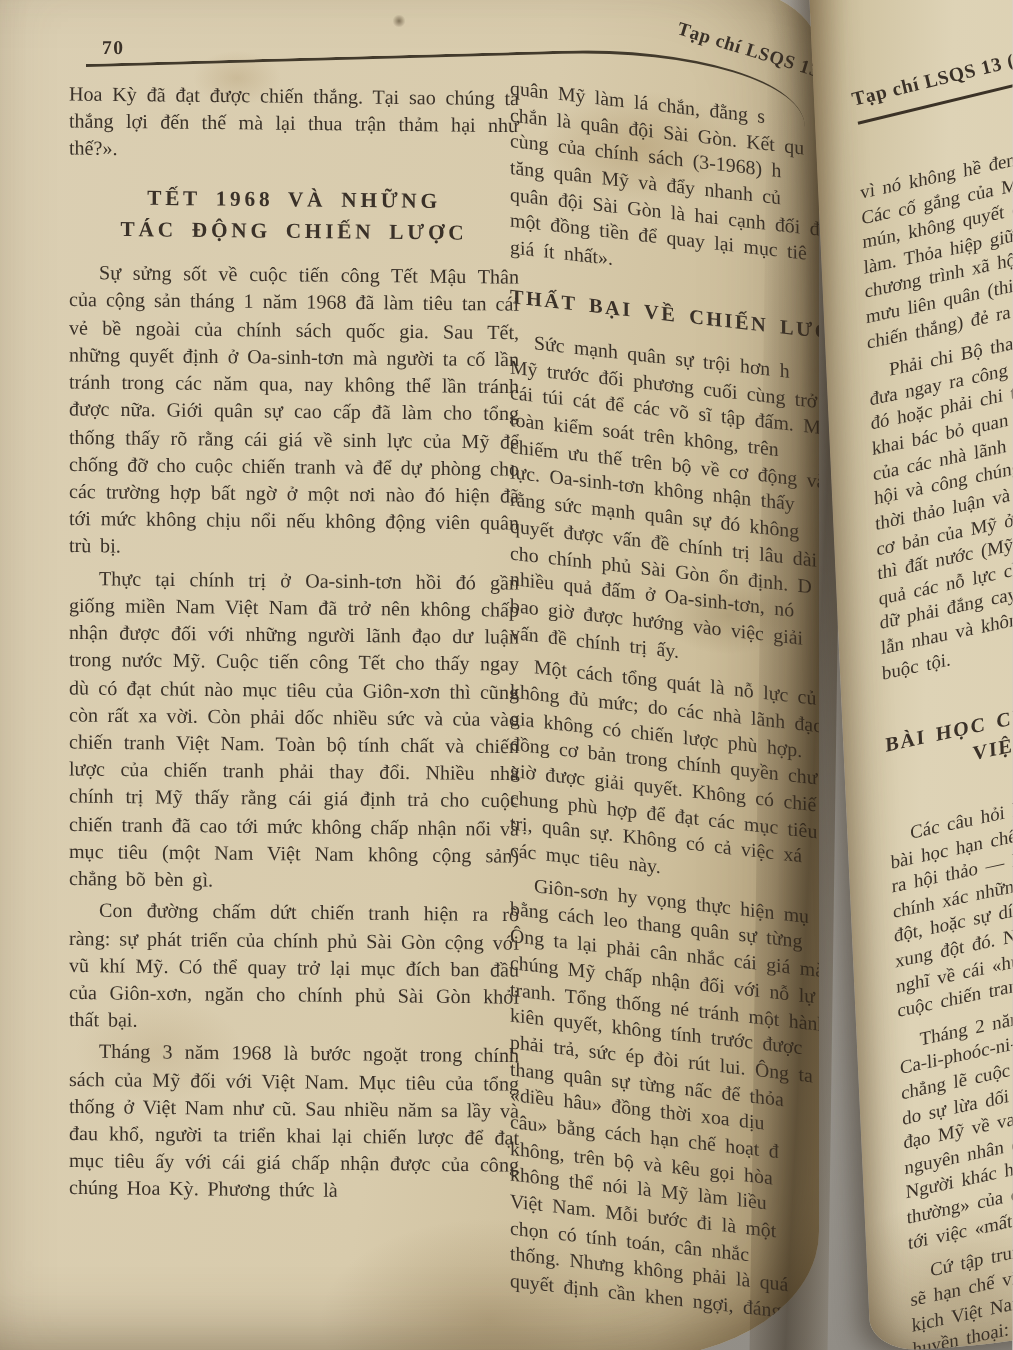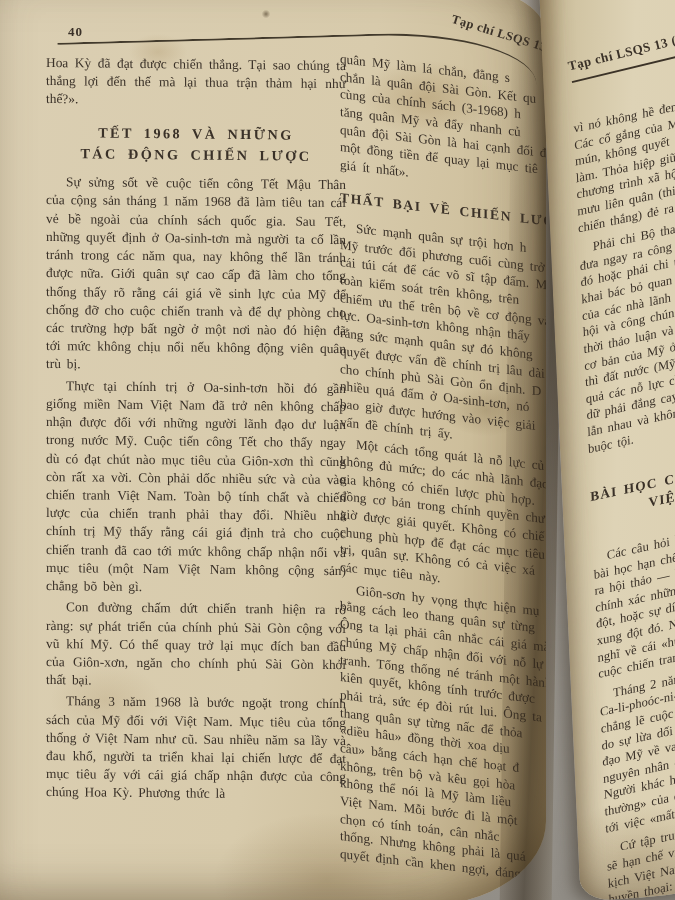--- a/index.html
+++ b/index.html
@@ -97,21 +97,21 @@
   }
   .rp-body p{margin:0 0 5px;white-space:pre-line;}
   .rp-body p.indent{text-indent:14px;}
   .h-baihoc{font-weight:bold;font-size:13.4px;letter-spacing:1.2px;margin:13px 0 9px;white-space:pre-line;}
   .h-baihoc .l2{display:block;padding-left:58px;}
 </style>
 </head>
 <body>
 
 <div class="left-page">
-  <div class="page-number ink">40</div>
+  <div class="page-number ink">70</div>
   <div class="header-rule"></div>
   <div class="lp-journal ink">Tạp chí LSQS 13 (1/8</div>
 
   <div class="col1">
     <p>Hoa Kỳ đã đạt được chiến thắng. Tại sao chúng ta thắng lợi đến thế mà lại thua trận thảm hại như thế?».</p>
     <div class="h-tet">
       <span>TẾT 1968 VÀ NHỮNG</span>
       <span>TÁC ĐỘNG CHIẾN LƯỢC</span>
     </div>
     <p class="indent">Sự sửng sốt về cuộc tiến công Tết Mậu Thân của cộng sản tháng 1 năm 1968 đã làm tiêu tan cái vẻ bề ngoài của chính sách quốc gia. Sau Tết, những quyết định ở Oa-sinh-tơn mà người ta cố lần tránh trong các năm qua, nay không thể lần tránh được nữa. Giới quân sự cao cấp đã làm cho tổng thống thấy rõ rằng cái giá về sinh lực của Mỹ để chống đỡ cho cuộc chiến tranh và để dự phòng cho các trường hợp bất ngờ ở một nơi nào đó hiện đã tới mức không chịu nổi nếu không động viên quân trù bị.</p>

